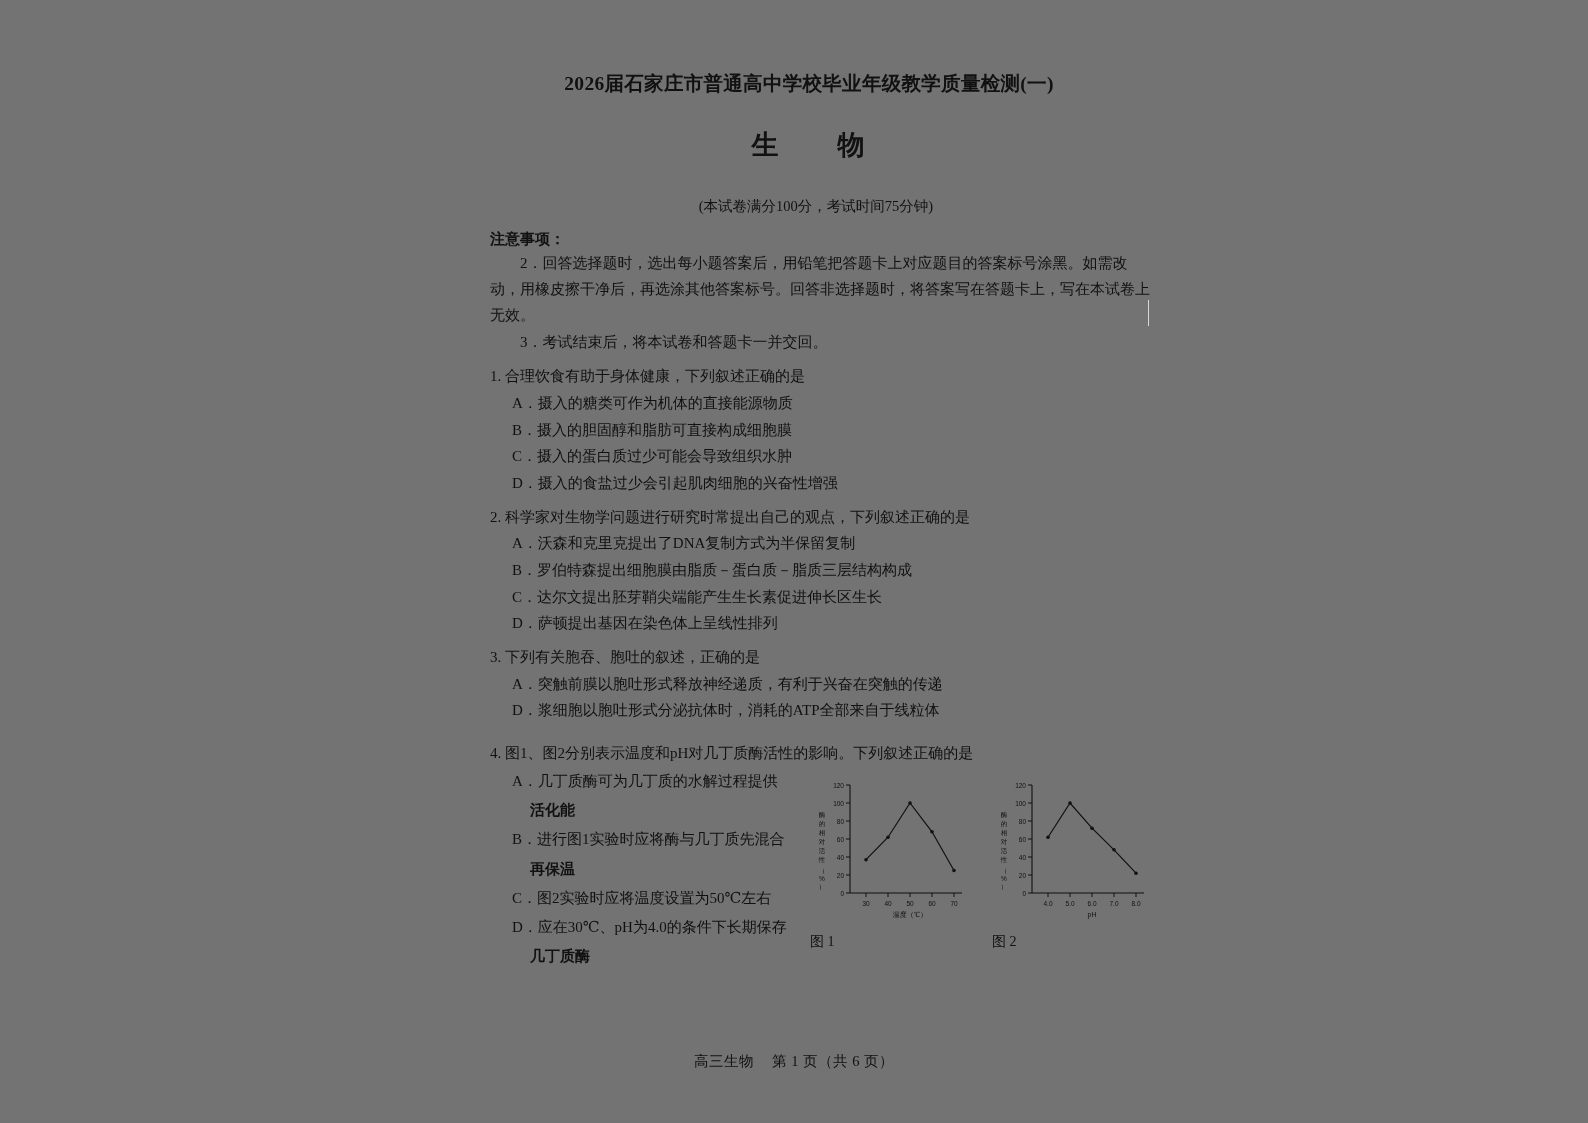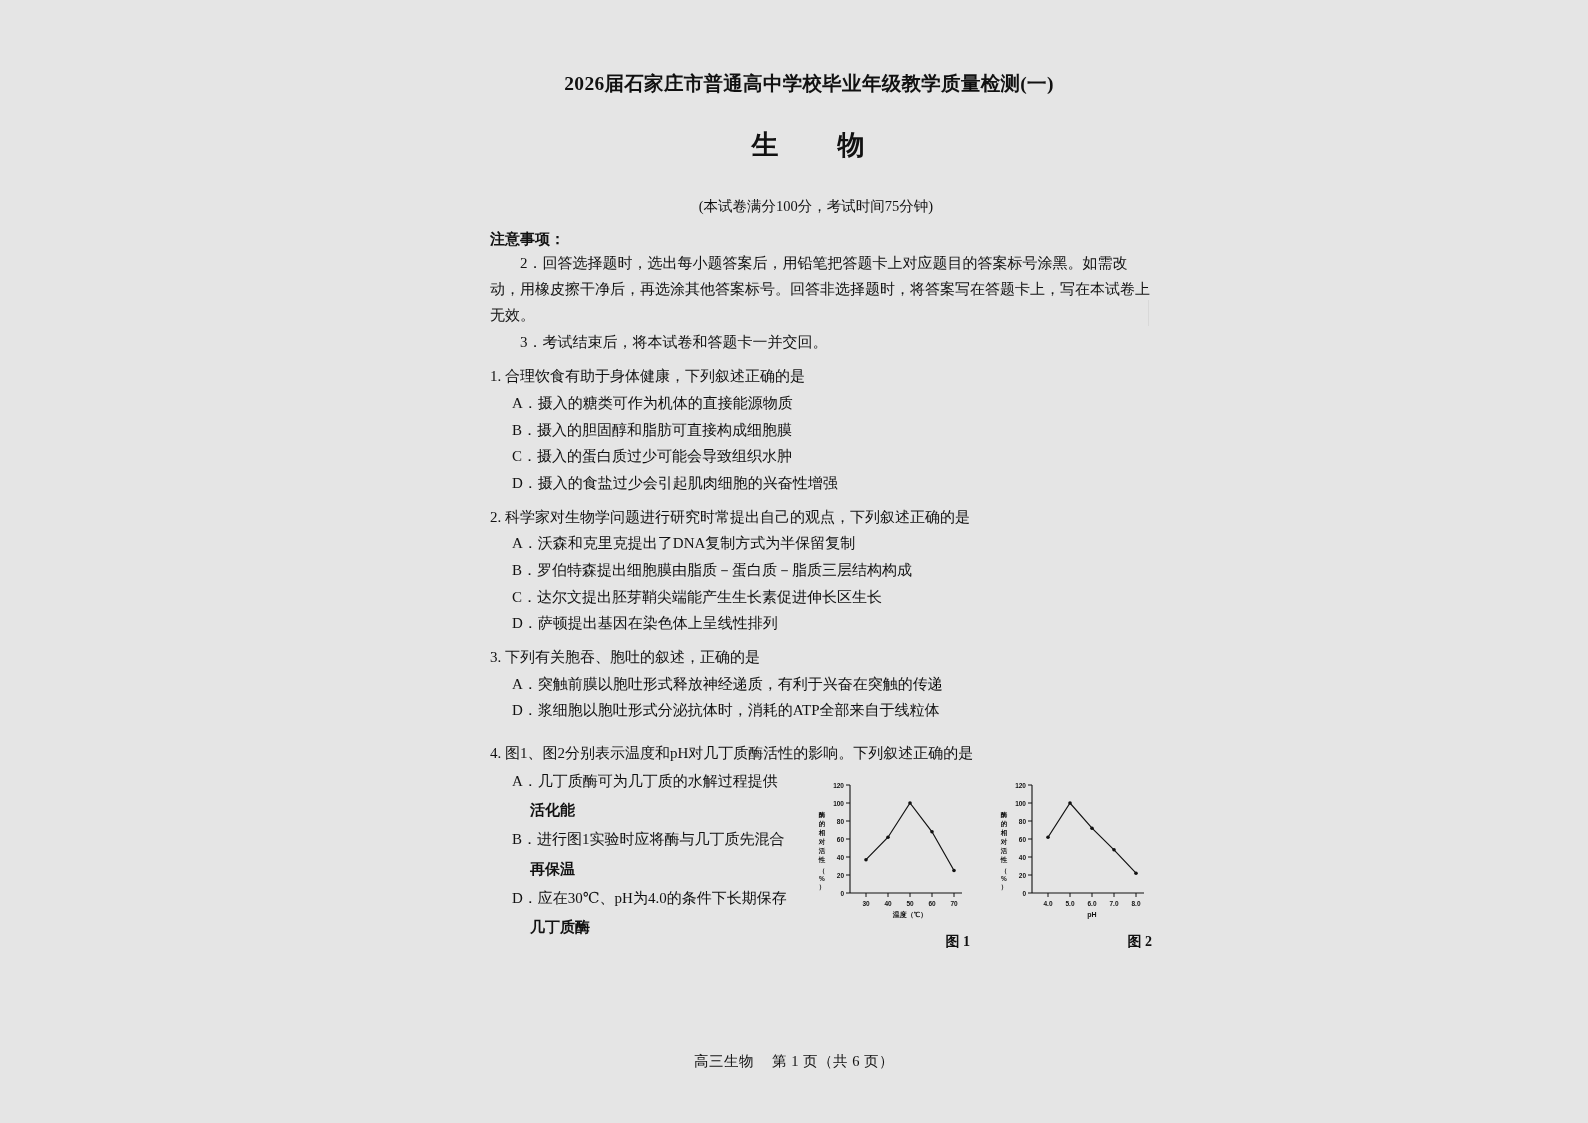--- a/index.html
+++ b/index.html
@@ -13,21 +13,21 @@
     position: relative;
     font-family: "Liberation Serif", "DejaVu Serif", serif;
     color: #111;
     overflow: hidden;
   }
   .page {
     position: absolute;
     left: 0; top: 0;
     width: 1588px;
     height: 1123px;
-    background: #e5e5e5;
+    background: #737373;
   }
   .content {
     position: absolute;
     left: 490px;
     top: 70px;
     width: 660px;
   }
   .doc-title {
     text-align: center;
     font-size: 19.5px;
@@ -106,22 +106,21 @@
     display: block;
     text-indent: 40px;
     font-weight: bold;
   }
   .figs {
     display: flex;
     gap: 22px;
     padding-top: 8px;
   }
   .fig {
-    text-align: right;
-    font-weight: bold;
+    text-align: left;
   }
   .fig-cap {
     font-size: 14px;
     margin-top: 4px;
   }
   .footer {
     position: absolute;
     left: 0;
     top: 1052px;
     width: 1588px;
@@ -184,20 +183,23 @@
       <div class="q" style="margin-top:16px">4. 图1、图2分别表示温度和pH对几丁质酶活性的影响。下列叙述正确的是</div>
       <div class="q4-body">
         <div class="q4-opts">
           <div class="opt">
             <span>A．几丁质酶可为几丁质的水解过程提供</span>
             <span class="cont">活化能</span>
           </div>
           <div class="opt">
             <span>B．进行图1实验时应将酶与几丁质先混合</span>
             <span class="cont">再保温</span>
+          </div>
+          <div class="opt">
+            <span>C．图2实验时应将温度设置为50℃左右</span>
           </div>
           <div class="opt">
             <span>D．应在30℃、pH为4.0的条件下长期保存</span>
             <span class="cont">几丁质酶</span>
           </div>
         </div>
 
         <div class="figs">
 
           <div class="fig">

